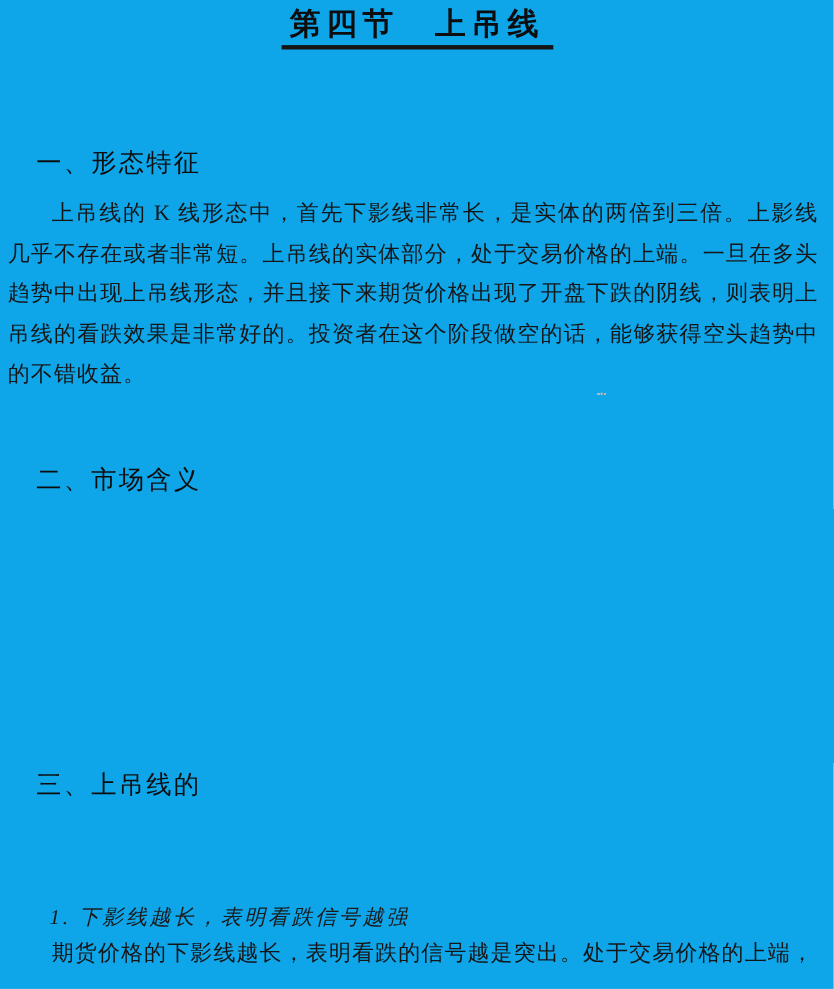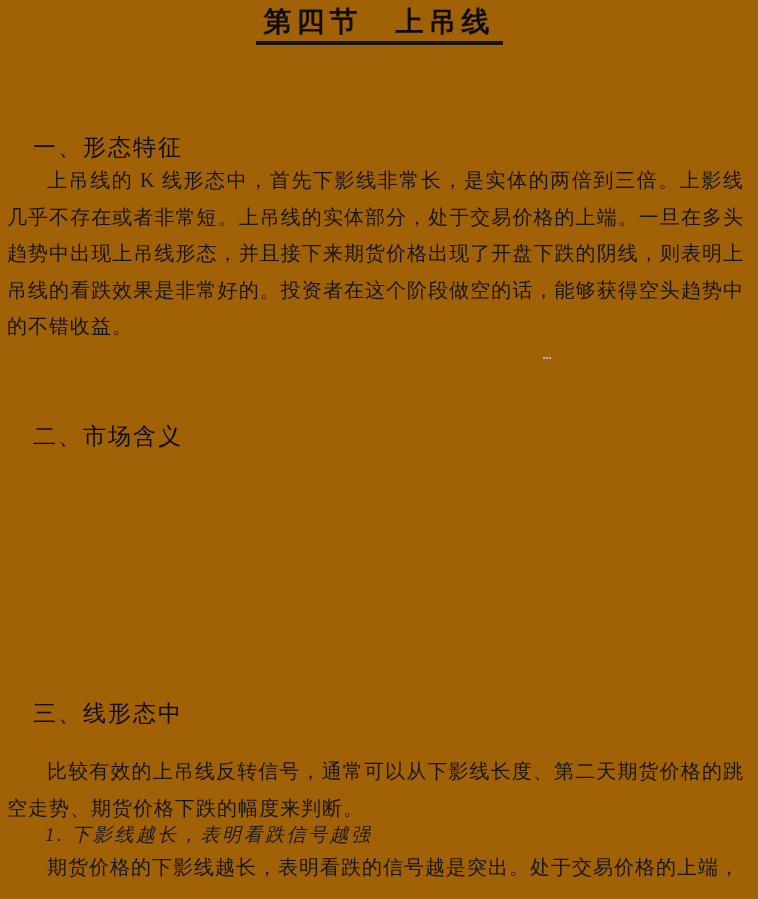--- a/index.html
+++ b/index.html
@@ -1,21 +1,21 @@
 <!DOCTYPE html>
 <html><head>
 <meta charset="utf-8">
 <style>
   * { margin: 0; padding: 0; box-sizing: border-box; }
   html, body { background: #ffffff; }
   .page {
     position: relative;
     width: 758px;
     height: 899px;
-    background: #a16207;
+    background: #0ea5e9;
     overflow: hidden;
     font-family: "Liberation Serif", "DejaVu Serif", serif;
     color: #121212;
   }
   .title-wrap {
     position: absolute;
     top: 5px;
     left: 0;
     width: 100%;
     text-align: center;
@@ -67,21 +67,21 @@
     white-space: nowrap;
   }
   .scan-artifact {
     position: absolute;
     top: 357px;
     left: 543px;
     width: 8px;
     height: 3px;
     border-top: 2px dotted #b9b9b9;
   }
-  #p1 { top: 162px; }
+  #p1 { top: 176px; }
   #h1 { top: 133px; }
   #h2 { top: 376px; margin-top: 46px; }
   #p2 { top: 428px; }
   #h3 { top: 699px; }
   #p3 { top: 753px; }
   #kai { top: 820px; }
   #p4 { top: 849px; }
 </style>
 </head>
 <body>
@@ -94,21 +94,20 @@
 
   <div class="sec-heading" id="h1">一、形态特征</div>
 
   <div class="body-para" id="p1">上吊线的 K 线形态中，首先下影线非常长，是实体的两倍到三倍。上影线几乎不存在或者非常短。上吊线的实体部分，处于交易价格的上端。一旦在多头趋势中出现上吊线形态，并且接下来期货价格出现了开盘下跌的阴线，则表明上吊线的看跌效果是非常好的。投资者在这个阶段做空的话，能够获得空头趋势中的不错收益。</div>
 
   <div class="scan-artifact"></div>
 
   <div class="sec-heading" id="h2">二、市场含义</div>
 
 
-  <div class="sec-heading" id="h3">三、线形态中</div>
+  <div class="sec-heading" id="h3">三、上吊线的</div>
 
-  <div class="body-para" id="p3">比较有效的上吊线反转信号，通常可以从下影线长度、第二天期货价格的跳空走势、期货价格下跌的幅度来判断。</div>
 
   <div class="kai-item" id="kai">1. 下影线越长，表明看跌信号越强</div>
 
   <div class="body-para" id="p4">期货价格的下影线越长，表明看跌的信号越是突出。处于交易价格的上端，</div>
 
 </div>
 
 </body></html>

